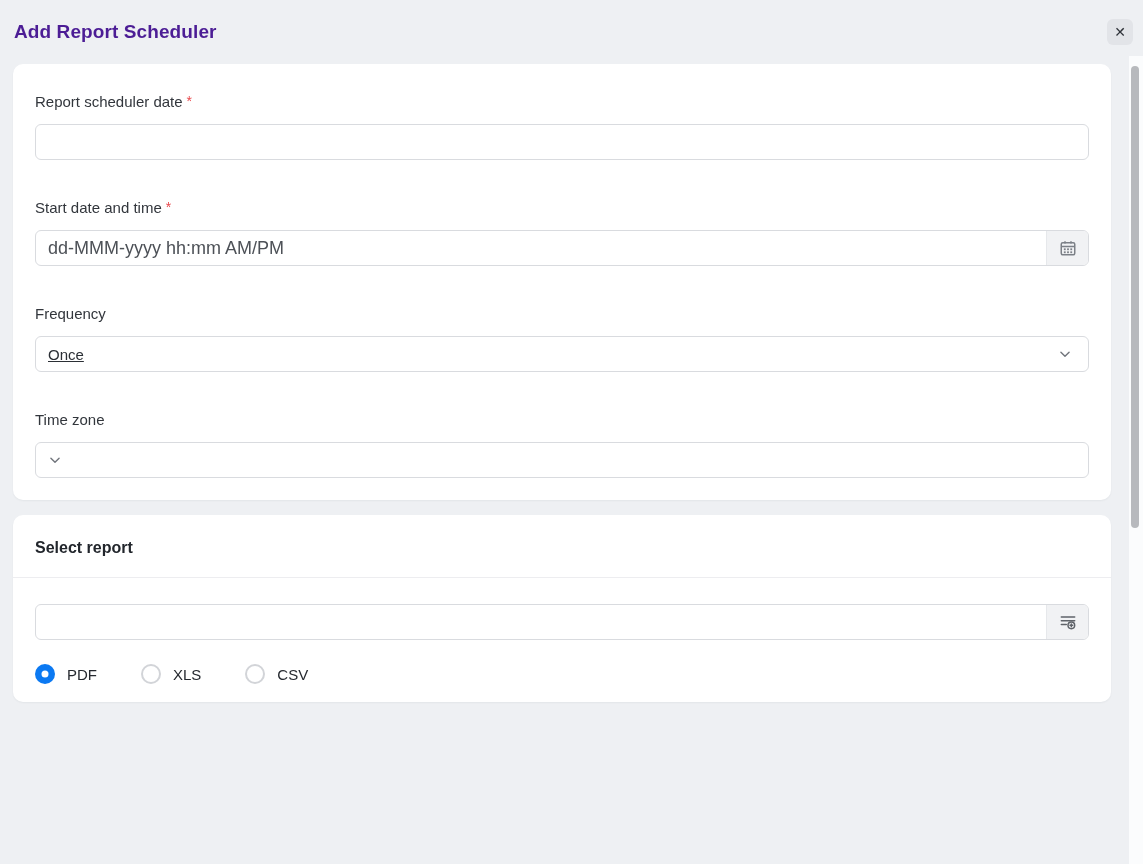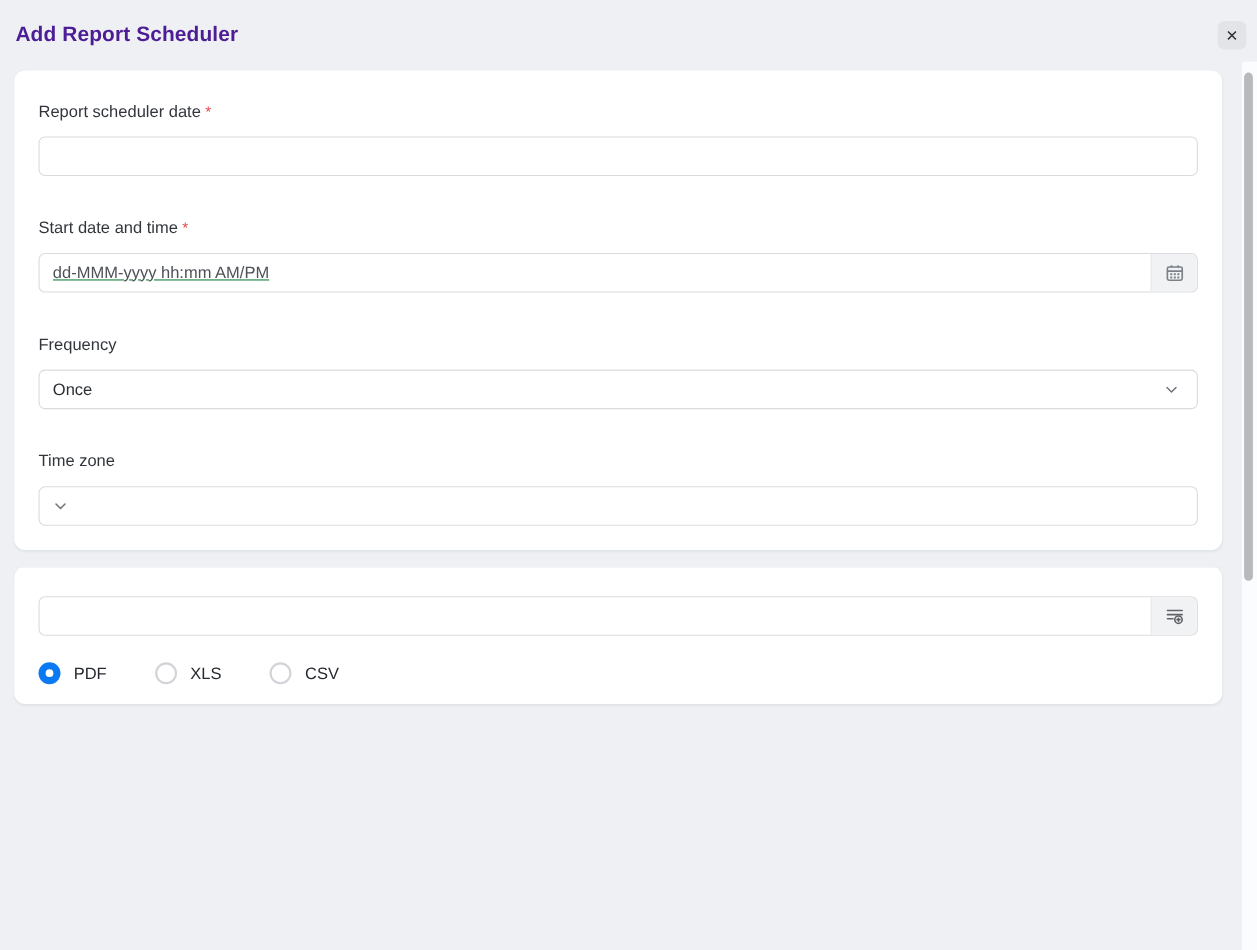--- a/index.html
+++ b/index.html
@@ -48,34 +48,33 @@
   }
   textarea.text-input { height:66px; padding:8px 12px; resize:none; display:block; }
 
   .input-group {
     display:flex; height:36px;
     border:1px solid #d9dbdf; border-radius:6px;
     background:#fff; overflow:hidden;
   }
   .input-group input {
     flex:1; border:none; outline:none; padding:0 12px;
-    font-size:15px; color:#15803d; background:transparent;
+    font-size:18px; color:#15803d; background:transparent;
     font-family:"Liberation Sans","DejaVu Sans",sans-serif;
-    text-decoration:underline;
   }
   .input-group input::placeholder { color:#4d5157; opacity:1; }
   .addon {
     width:42px; background:#f1f2f4; border-left:1px solid #e6e8eb;
     display:flex; align-items:center; justify-content:center; cursor:pointer;
   }
 
   .select-box {
     height:36px; border:1px solid #d9dbdf; border-radius:6px; background:#fff;
     display:flex; align-items:center; justify-content:space-between;
-    padding:0 16px 0 12px; font-size:15px; color:#2b2f35; cursor:pointer;
+    padding:0 16px 0 12px; font-size:15px; color:#2b2f35; cursor:pointer;text-decoration:underline;
   }
 
   
   .report-title { padding:24px 22px 20px; font-size:16px; font-weight:700; color:#22262c; }
   .divider { height:1px; background:#ededf0; }
   .report-body { padding:26px 22px 18px; }
 
   .radio-row { display:flex; margin-top:24px; }
   .radio-item { display:flex; align-items:center; margin-right:44px; cursor:pointer; }
   .radio {
@@ -175,20 +174,21 @@
         <svg width="14" height="14" viewBox="0 0 24 24" fill="none" stroke="#71757c" stroke-width="2.4" stroke-linecap="round" stroke-linejoin="round">
           <polyline points="5,9 12,16 19,9"></polyline>
         </svg>
       </span>
     </div>
   </div>
 
 </div>
 
 <div class="card card-report">
+  <div class="report-title">Select report</div>
   <div class="divider"></div>
 
   <div class="report-body">
     <div class="input-group">
       <input type="text" style="">
       <div class="addon">
         <span>
           <svg width="20" height="20" viewBox="0 0 24 24" fill="none" stroke="#5f6369" stroke-width="1.8" stroke-linecap="round">
             <line x1="4" y1="6" x2="20" y2="6"></line>
             <line x1="4" y1="10.5" x2="20" y2="10.5"></line>

